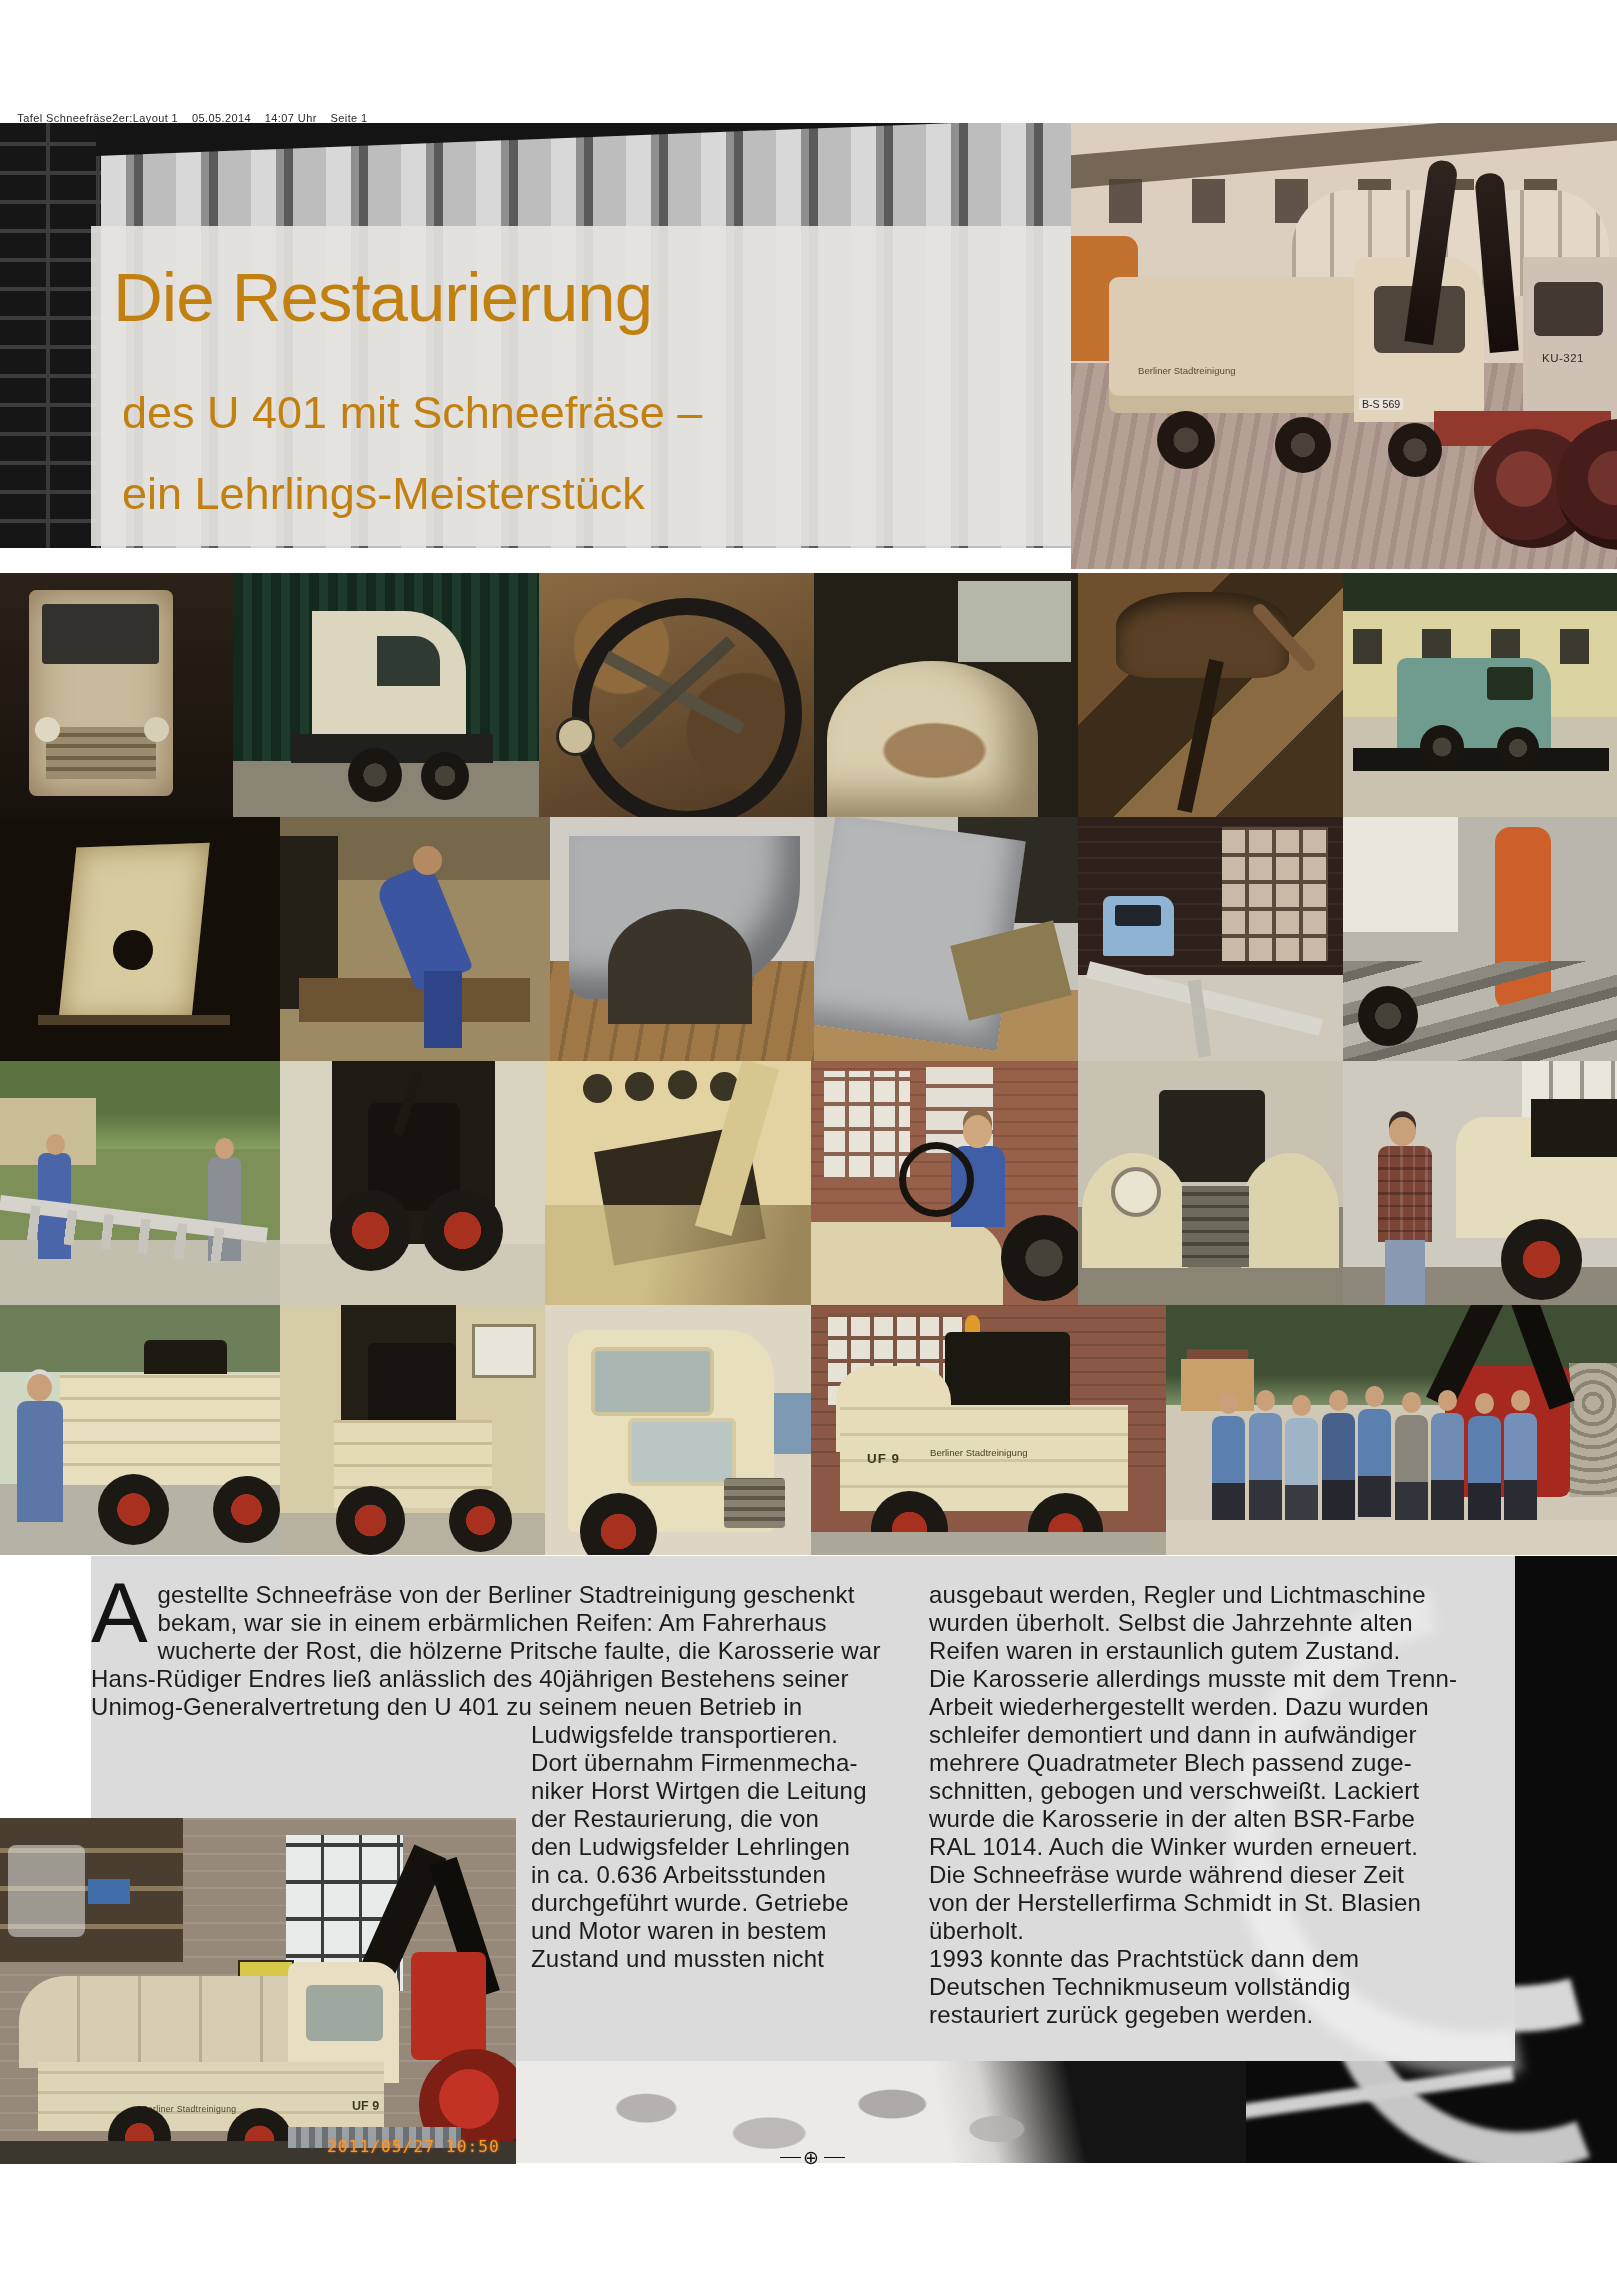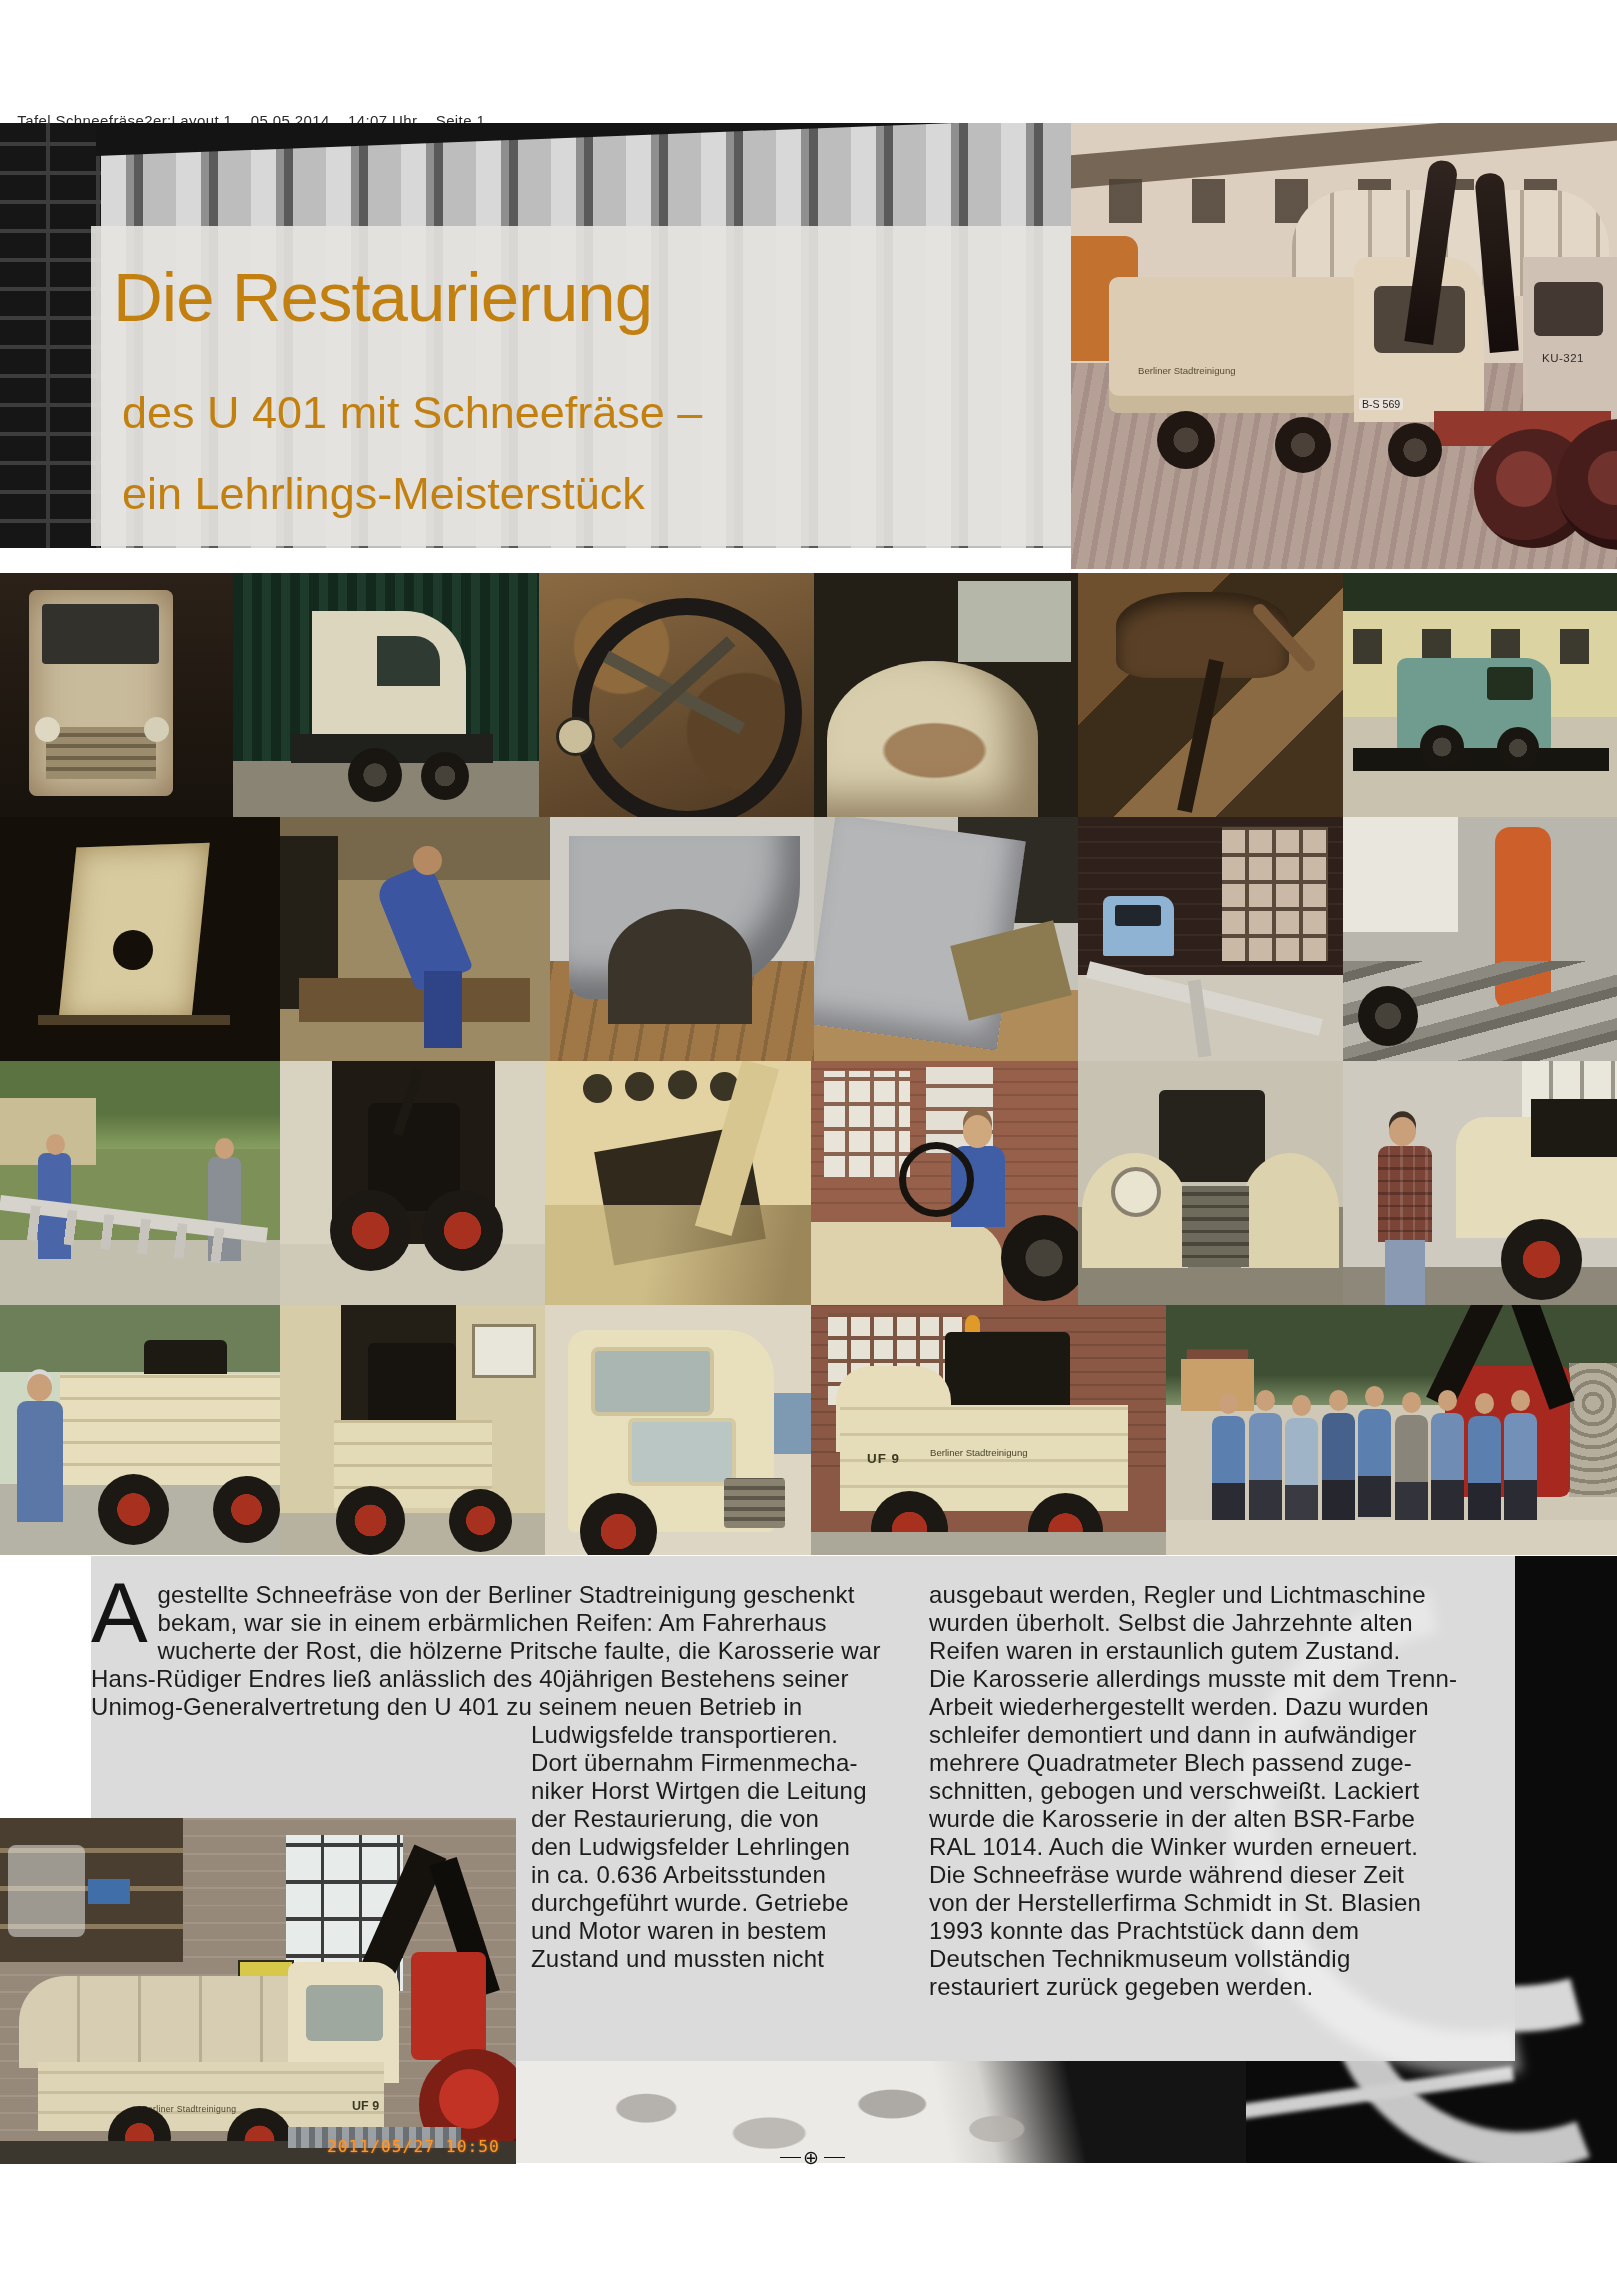--- a/index.html
+++ b/index.html
@@ -7,21 +7,21 @@
        font-family:"Liberation Sans","DejaVu Sans",sans-serif;overflow:hidden;}
   .ph{position:absolute;overflow:hidden;}
   .ph *{position:absolute;}
   
   .wh{position:absolute;border-radius:50%;background:radial-gradient(circle at 50% 50%,#a8301f 0 32%,#1c1813 33% 100%);}
   .whd{position:absolute;border-radius:50%;background:radial-gradient(circle at 50% 50%,#46423a 0 30%,#191510 31% 100%);}
   
   .pers{position:absolute;width:33px;height:108px;border-radius:8.6px 8.6px 0 0;}
   .pers::before{content:"";position:absolute;top:-23px;left:6.7px;width:19px;height:21px;border-radius:50%;background:#c9a07a;}
   
-  .slug{position:absolute;left:17.3px;top:112px;font-size:15px;color:#2b2b2b;letter-spacing:0.4px;white-space:pre;}
+  .slug{position:absolute;left:17.3px;top:112px;font-size:11px;color:#2b2b2b;letter-spacing:0.4px;white-space:pre;}
   
   .titleband{position:absolute;left:91px;top:226px;width:980px;height:320px;background:rgba(229,228,225,0.90);}
   .title{position:absolute;left:22px;top:33px;font-size:69px;line-height:77px;color:#c28010;letter-spacing:-1px;white-space:nowrap;}
   .sub{position:absolute;left:31px;font-size:45px;line-height:52px;color:#c28010;white-space:nowrap;}
   .sub1{top:161px;}
   .sub2{top:242px;}
   
   .col{position:absolute;font-size:24px;line-height:28px;color:#1c1c1c;letter-spacing:0.2px;z-index:6;}
   .tl{white-space:nowrap;height:28px;}
   .dropcap{float:left;font-size:85px;line-height:60px;padding:1.9px 9.6px 0 0;color:#141414;}
@@ -377,20 +377,21 @@
       <div class="tl">Reifen waren in erstaunlich gutem Zustand.</div>
       <div class="tl">Die Karosserie allerdings musste mit dem Trenn-</div>
       <div class="tl">Arbeit wiederhergestellt werden. Dazu wurden</div>
       <div class="tl">schleifer demontiert und dann in aufwändiger</div>
       <div class="tl">mehrere Quadratmeter Blech passend zuge-</div>
       <div class="tl">schnitten, gebogen und verschweißt. Lackiert</div>
       <div class="tl">wurde die Karosserie in der alten BSR-Farbe</div>
       <div class="tl">RAL 1014. Auch die Winker wurden erneuert.</div>
       <div class="tl">Die Schneefräse wurde während dieser Zeit</div>
       <div class="tl">von der Herstellerfirma Schmidt in St. Blasien</div>
+      <div class="tl">überholt.</div>
       <div class="tl">1993 konnte das Prachtstück dann dem</div>
       <div class="tl">Deutschen Technikmuseum vollständig</div>
       <div class="tl">restauriert zurück gegeben werden.</div>
     </div>
 </div>
 
 <div class="ph" style="left:0;top:1818px;width:516px;height:346px;background:#97897a;z-index:6;
      background-image:repeating-linear-gradient(0deg,transparent 0 15.4px,rgba(255,255,255,.10) 15.4px 17.3px);">
   <div style="left:0;top:0;width:183px;height:144px;
        background:repeating-linear-gradient(0deg,#4a3e30 0 33px,#8c7a5e 33px 38px);"></div>

